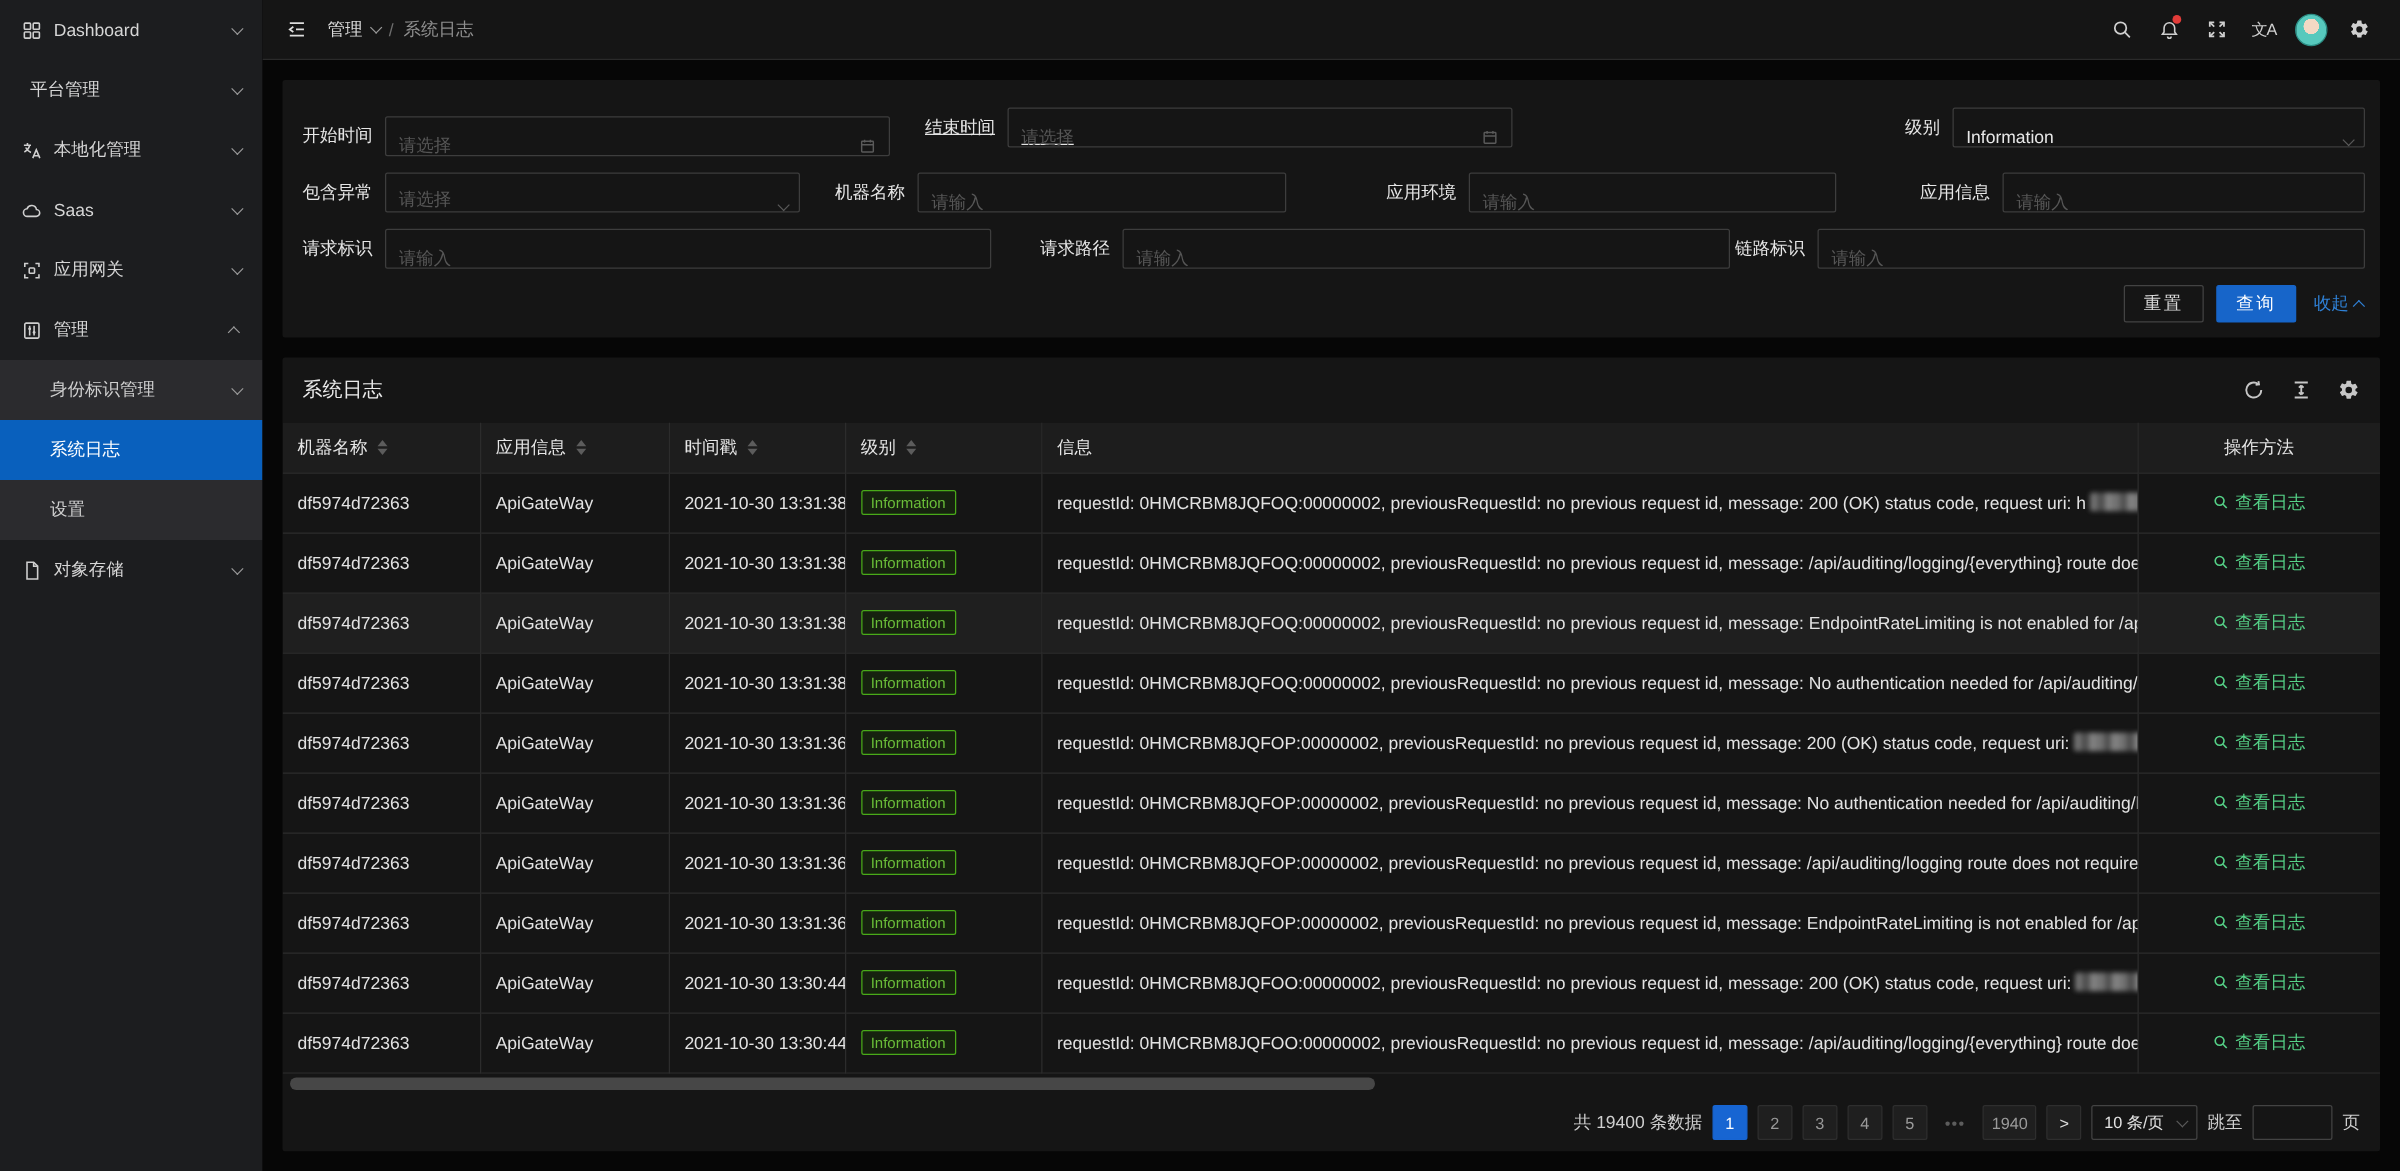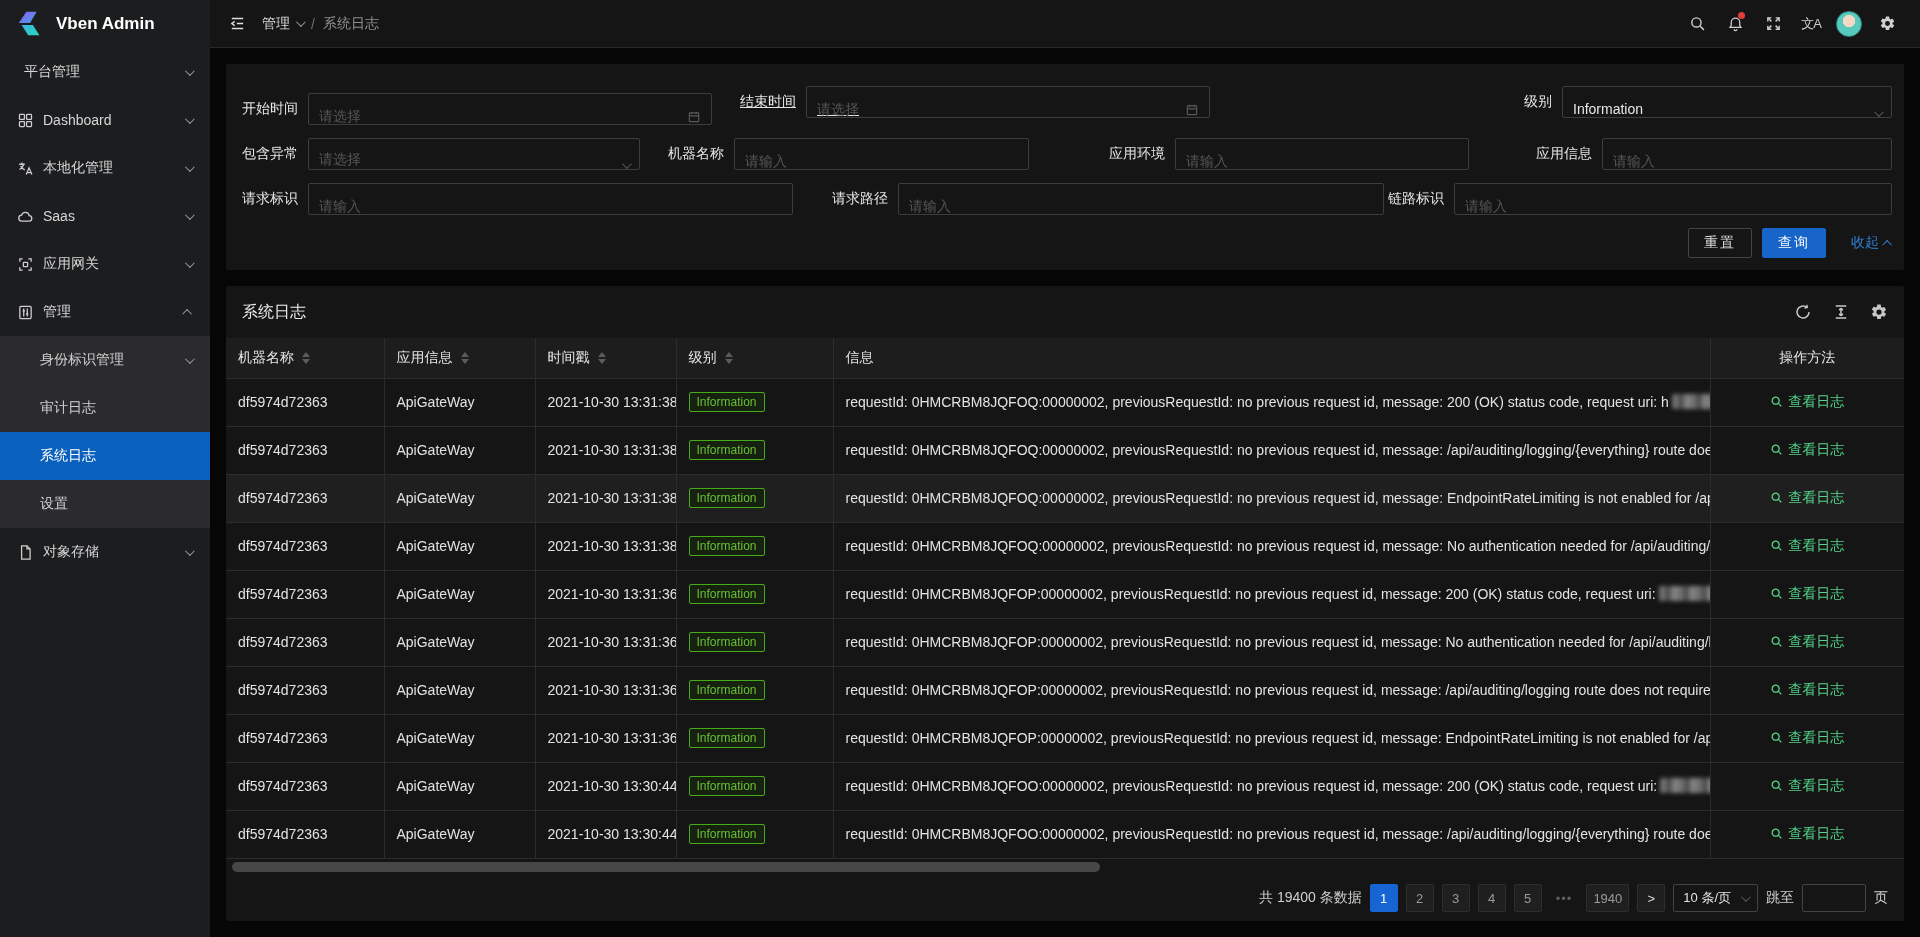--- a/index.html
+++ b/index.html
@@ -60,21 +60,21 @@
   .finput .val{color:#e8e8e8;flex:1;}
   .finput .cal svg{width:14px;height:14px;display:block;color:#5a5a5a;}
   .sel-caret{width:7px;height:7px;border-right:1.3px solid #5a5a5a;border-bottom:1.3px solid #5a5a5a;transform:rotate(45deg) translateY(-2px);}
   .g-start{width:474px;margin-top:14px;} .g-end{width:474px;margin-left:24px;text-decoration:underline;} .g-level{margin-left:auto;width:372px;}
   .g-exc{width:402px;} .g-machine{width:365px;margin-left:24px;} .g-env{width:364px;margin-left:76px;} .g-appinfo{margin-left:auto;width:360px;}
   .g-reqid{width:555px;} .g-reqpath{width:556px;margin-left:35px;} .g-trace{margin-left:auto;width:508px;}
   .factions{display:flex;justify-content:flex-end;align-items:center;gap:10px;margin-top:3px;}
   .btn{height:30px;padding:0 15px;border-radius:2px;font-size:14px;display:flex;align-items:center;cursor:pointer;letter-spacing:2px;}
   .btn-default{border:1px solid #434343;color:#dcdcdc;background:transparent;}
   .btn-primary{background:var(--primary-button-bg);color:#fff;border:1px solid var(--primary-button-bg);}
-  .collapse-link{color:var(--link-blue);display:flex;align-items:center;gap:6px;cursor:pointer;margin-left:15px;}
+  .collapse-link{color:var(--link-blue);display:flex;align-items:center;gap:6px;cursor:pointer;margin-left:4px;}
   .collapse-link .chev{border-color:var(--link-blue);}
 
   
   .table-card{flex:1;display:flex;flex-direction:column;overflow:hidden;}
   .tc-head{height:52px;display:flex;align-items:center;padding:0 16px;}
   .tc-title{font-size:16px;color:#eaeaea;}
   .tc-tools{margin-left:auto;display:flex;align-items:center;gap:20px;color:#c6c6c6;}
   .tc-tools .tool{width:18px;height:18px;cursor:pointer;}
   .tc-tools svg{width:18px;height:18px;display:block;}
   .tbl-wrap{flex:1;overflow:hidden;padding:0;}
@@ -108,56 +108,37 @@
   .pg-ellipsis{background:transparent;border:none;color:#5c5c5c;letter-spacing:1px;}
   .pg-next{color:#dcdcdc;}
   .pg-size{height:28px;border:1px solid #434343;border-radius:2px;display:flex;align-items:center;gap:10px;padding:0 9px;color:#e3e3e3;cursor:pointer;font-size:13px;}
   .pg-jump{display:flex;align-items:center;gap:8px;}
   .pg-jump input{width:64px;height:28px;border:1px solid #434343;background:transparent;border-radius:2px;outline:none;color:#ddd;padding:0 6px;}
 </style>
 </head>
 <body>
 
 <aside class="sidebar">
-  <div class="logo-row">
-    <span style="display:inline-flex;width:30px;height:30px;">
-      <svg viewBox="0 0 32 32">
-        <defs>
-          <linearGradient id="lg1" x1="0" y1="0" x2="1" y2="1">
-              <stop offset="0" stop-color="#8a5cf5"></stop>
-              <stop offset="1" stop-color="#4aa0e6"></stop>
-            </linearGradient>
-          <linearGradient id="lg2" x1="0" y1="0" x2="1" y2="1">
-              <stop offset="0" stop-color="#37b5e8"></stop>
-              <stop offset="1" stop-color="#2bd8b4"></stop>
-            </linearGradient>
-        </defs>
-        <path d="M11 3h11l-7 12H3z" fill="url(#lg1)"></path>
-        <path d="M6 17h12l7 11H13z" fill="url(#lg2)"></path>
-      </svg>
-    </span>
-    <span class="logo-title">Vben Admin</span>
-  </div>
   <nav class="menu">
-      <div class="menu-item no-icon">
-        <span class="mi-label">平台管理</span>
-        <span class="chev down"></span>
-      </div>
       <div class="menu-item">
         <span class="mi-icon">
           <svg viewBox="0 0 24 24" fill="none" stroke="currentColor" stroke-width="1.8">
             <rect x="3.5" y="3.5" width="7" height="7" rx="1"></rect>
             <rect x="13.5" y="3.5" width="7" height="7" rx="1"></rect>
             <rect x="3.5" y="13.5" width="7" height="7" rx="1"></rect>
             <rect x="13.5" y="13.5" width="7" height="7" rx="1"></rect>
           </svg>
         </span>
         <span class="mi-label">Dashboard</span>
         <span class="chev down"></span>
       </div>
+      <div class="menu-item no-icon">
+        <span class="mi-label">平台管理</span>
+        <span class="chev down"></span>
+      </div>
       <div class="menu-item">
         <span class="mi-icon">
           <svg viewBox="0 0 24 24" fill="none" stroke="currentColor" stroke-width="1.8">
             <path d="M3 6h8M7 3.5V6M9.5 6c-.8 3.2-3.2 6-6 7.5M5 8.5c1.2 2.5 3.5 4.5 6 5.5"></path>
             <path d="M13 20.5 17 11l4 9.5M14.3 17.8h5.4"></path>
           </svg>
         </span>
         <span class="mi-label">本地化管理</span>
         <span class="chev down"></span>
       </div>
@@ -189,23 +170,20 @@
             <circle cx="14.5" cy="14" r="1.6" fill="currentColor" stroke="none"></circle>
           </svg>
         </span>
         <span class="mi-label">管理</span>
         <span class="chev up"></span>
       </div>
       <div class="submenu">
         <div class="menu-item">
           <span class="mi-label">身份标识管理</span>
           <span class="chev down"></span>
-        </div>
-        <div class="menu-item">
-          <span class="mi-label">审计日志</span>
         </div>
         <div class="menu-item active">
           <span class="mi-label">系统日志</span>
         </div>
         <div class="menu-item">
           <span class="mi-label">设置</span>
         </div>
       </div>
       <div class="menu-item">
         <span class="mi-icon">

